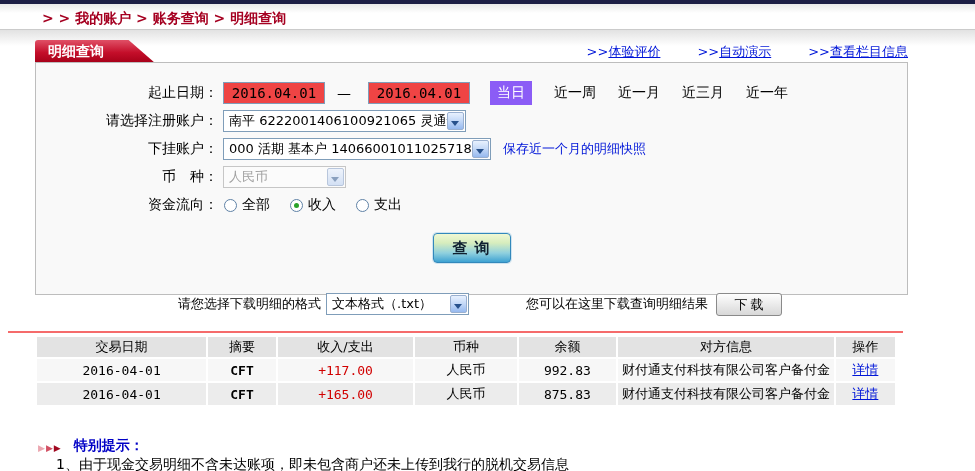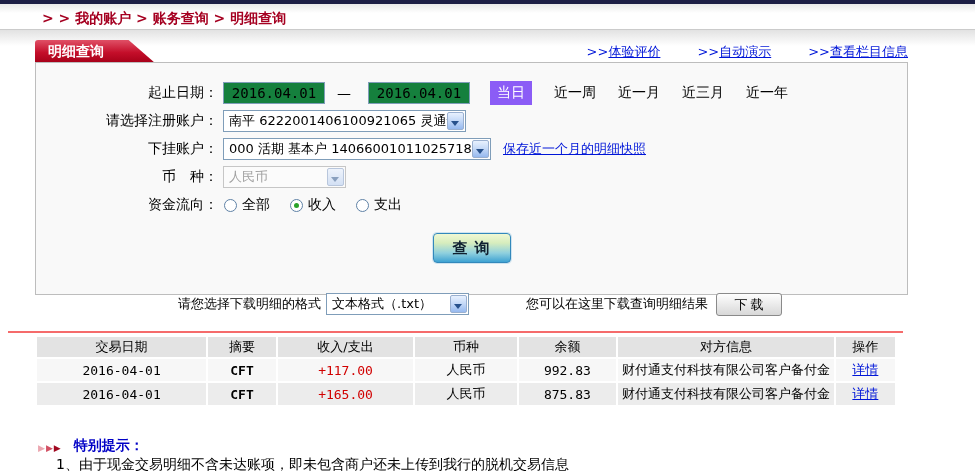--- a/index.html
+++ b/index.html
@@ -24,40 +24,40 @@
   .top-link{cursor:pointer;}
   .tl-prefix{color:#0016d8;}
   .tl-label{color:#0016d8;text-decoration:underline;}
 
   
   .panel{position:absolute;left:35px;top:62px;width:873px;height:233px;box-sizing:border-box;
          border:1px solid #bdbdbd;background:#f9f9f9;padding-top:16px;}
   .form-row{display:flex;align-items:center;height:28px;font-size:14px;}
   .flabel{width:182px;text-align:right;color:#000;flex:none;white-space:pre;}
 
-  .dinput{width:102px;height:22px;box-sizing:border-box;border:1px solid #7f9db9;background:#15803d;
+  .dinput{width:102px;height:22px;box-sizing:border-box;border:1px solid #7f9db9;background:#ef4444;
           text-align:center;font-size:14px;font-family:"DejaVu Sans Mono","Liberation Mono",monospace;
           margin-left:5px;color:#000;padding:0;}
   .dash{margin:0 12px;}
   .today{margin-left:20px;background:#8b5cf6;color:#fff;padding:3px 7px;font-size:14px;cursor:pointer;}
   .qr{margin-left:22px;cursor:pointer;}
 
   .select{position:relative;height:22px;box-sizing:border-box;border:1px solid #7f9db9;background:#fff;
           margin-left:5px;font-size:13px;line-height:20px;padding:0 22px 0 5px;white-space:nowrap;
           overflow:hidden;cursor:pointer;}
   .sel-arrow{position:absolute;right:1px;top:1px;bottom:1px;width:17px;box-sizing:border-box;
           background:linear-gradient(180deg,#e8f1fe 0%,#c3d8f7 50%,#96b9ef 100%);
           border:1px solid #9ab0d0;border-radius:2px;}
   .sel-arrow::after{content:'';position:absolute;left:3px;top:8px;width:0;height:0;
           border-left:4px solid transparent;border-right:4px solid transparent;border-top:5px solid #27518c;}
   .w-register{width:243px;} .w-sub{width:268px;} .w-currency{width:123px;} .w-format{width:143px;}
   .select.disabled{border-color:#c6c6c6;background:#fbfbfb;color:#a0a0a0;cursor:default;}
   .select.disabled .sel-arrow{background:linear-gradient(180deg,#eef3fb,#d3e0f4);border-color:#b8c6dc;}
   .select.disabled .sel-arrow::after{border-top-color:#8aa0be;}
-  .snap-link{margin-left:12px;color:#0016d8;text-decoration:underline;font-size:13px;cursor:pointer;}
+  .snap-link{margin-left:12px;color:#0016d8;font-size:13px;cursor:pointer;}
 
   #flow-options{display:flex;align-items:center;margin-left:6px;}
   .flow-opt{display:inline-flex;align-items:center;margin-right:20px;}
   .radio{width:13px;height:13px;border-radius:50%;border:1px solid #5f82a6;background:#fff;position:relative;
          display:inline-block;box-sizing:border-box;cursor:pointer;flex:none;}
   .radio.on::after{content:'';position:absolute;left:3px;top:3px;width:5px;height:5px;border-radius:50%;background:#2aa22a;}
   .radio-label{margin-left:5px;font-size:14px;}
 
   .query-btn{display:block;margin:14px auto 0;width:78px;height:30px;border:1px solid #3388bb;border-radius:4px;
          background:linear-gradient(180deg,#f0f8d4 0%,#d7edbd 32%,#8fd0de 68%,#3ea2d2 100%);

